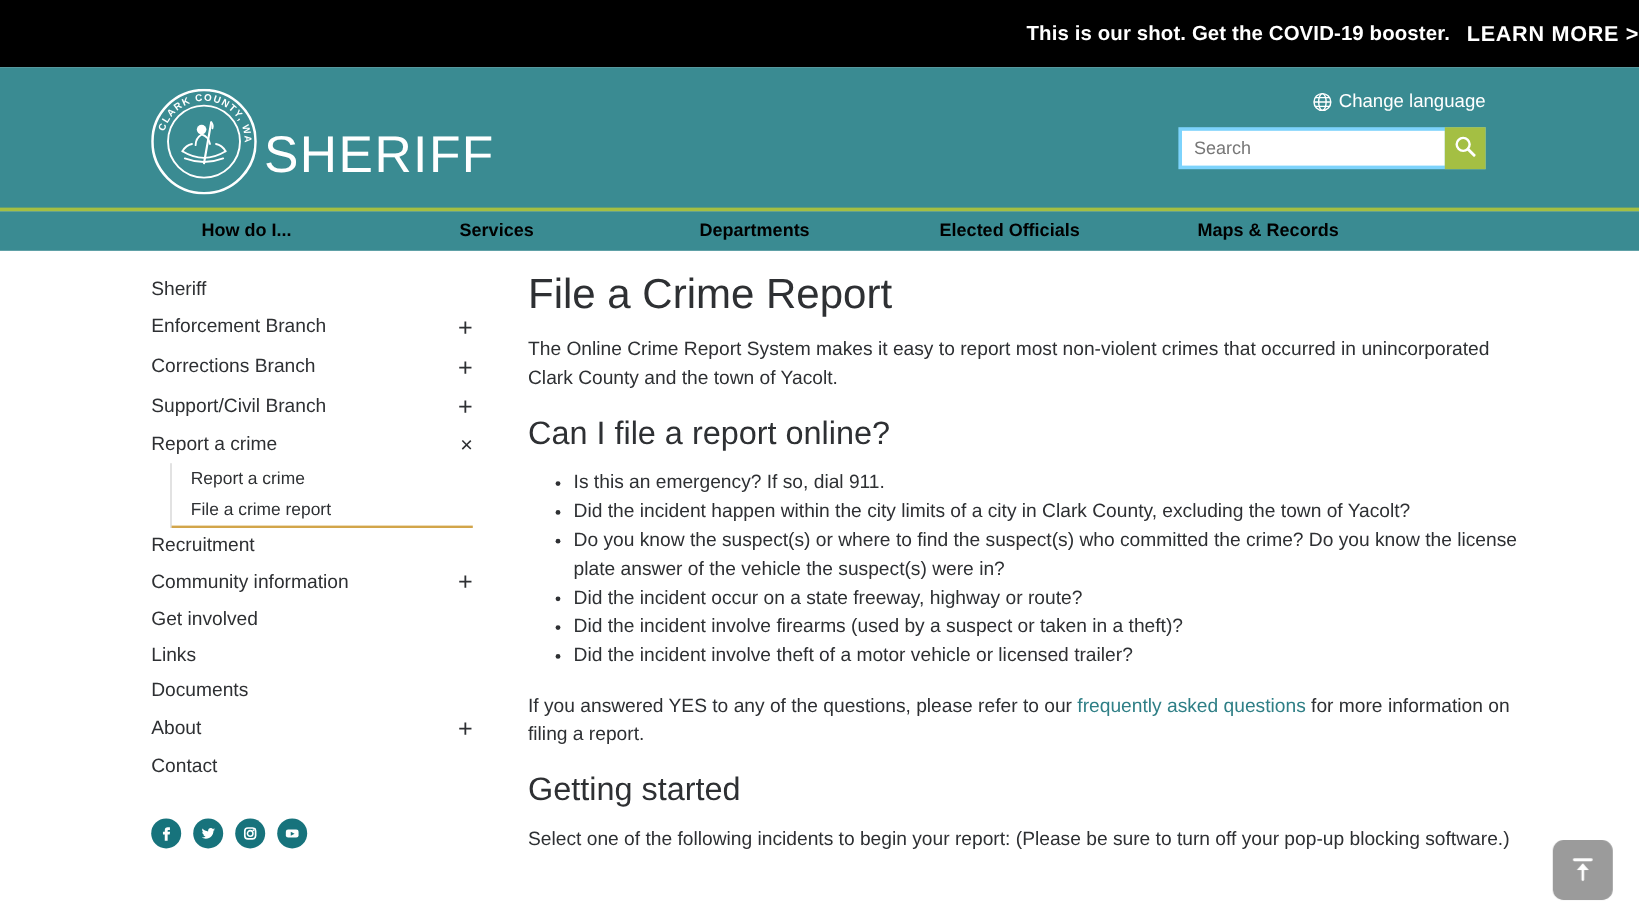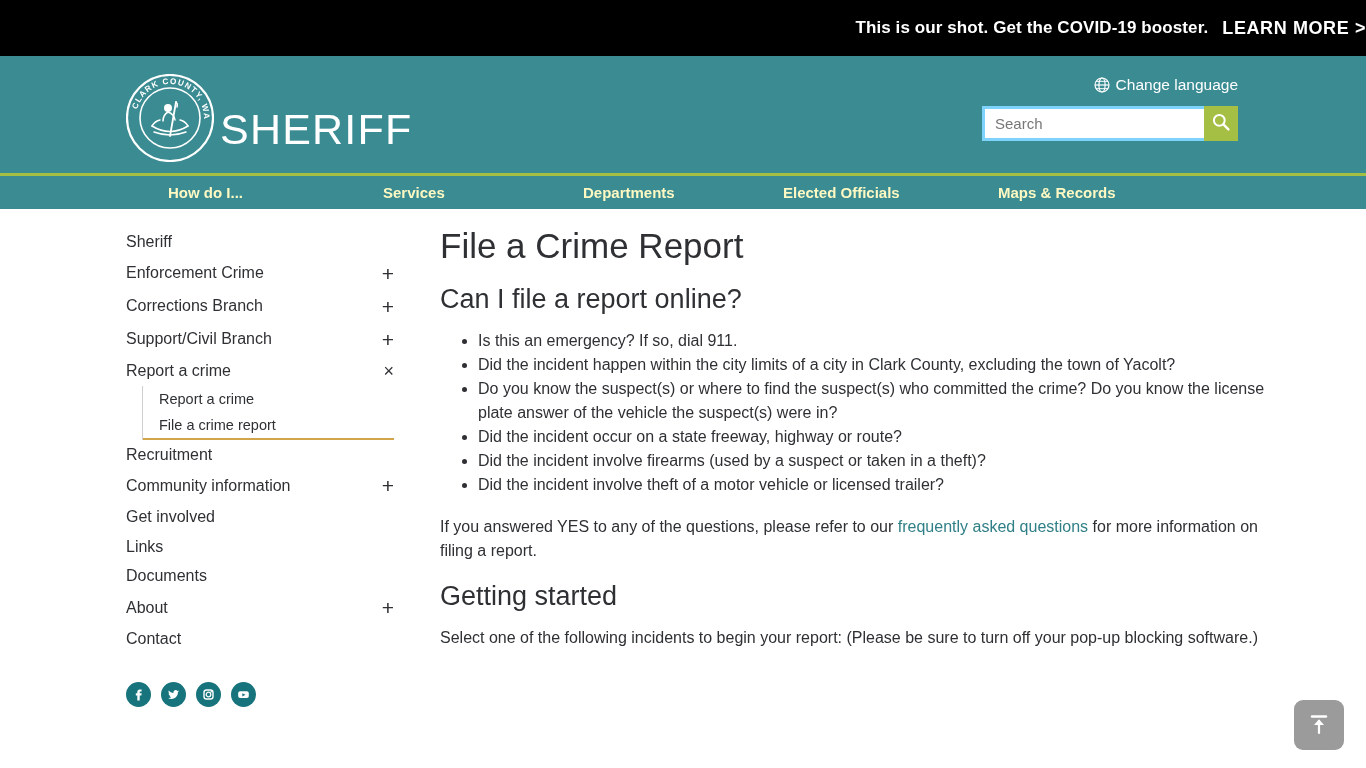--- a/index.html
+++ b/index.html
@@ -113,21 +113,21 @@
 
   
   .main-nav {
     height: 33px;
     background: #3a8b92;
     display: flex;
     align-items: center;
     padding-left: 168px;
   }
   .nav-item {
-    color: #fef9c3;
+    color: #000000;
     font-size: 15px;
     font-weight: 700;
     text-decoration: none;
     cursor: pointer;
     white-space: nowrap;
   }
   .nav-item.n0 { width: 215px; }
   .nav-item.n1 { width: 200px; }
   .nav-item.n2 { width: 200px; }
   .nav-item.n3 { width: 215px; }
@@ -334,21 +334,21 @@
 </nav>
 
 <div class="page">
 
   <aside class="sidebar">
     <a class="side-link">
       <span class="label">Sheriff</span>
       <span class="side-toggle"></span>
     </a>
     <a class="side-link">
-      <span class="label">Enforcement Crime</span>
+      <span class="label">Enforcement Branch</span>
       <span class="side-toggle">+</span>
     </a>
     <a class="side-link">
       <span class="label">Corrections Branch</span>
       <span class="side-toggle">+</span>
     </a>
     <a class="side-link">
       <span class="label">Support/Civil Branch</span>
       <span class="side-toggle">+</span>
     </a>
@@ -413,20 +413,21 @@
         <svg width="15" height="15" viewBox="0 0 15 15" aria-hidden="true">
           <rect x="2.2" y="4.3" width="10.6" height="6.6" rx="1.9" fill="#ffffff"></rect>
           <path d="M6.3 6.2l3.2 1.6-3.2 1.6z" fill="#17737c"></path>
         </svg>
       </a>
     </div>
   </aside>
 
   <main class="content">
     <h1 class="page-title">File a Crime Report</h1>
+    <p class="body-text">The Online Crime Report System makes it easy to report most non-violent crimes that occurred in unincorporated Clark County and the town of Yacolt.</p>
 
     <h2 class="section-title">Can I file a report online?</h2>
 
     <ul class="q-list">
       <li>Is this an emergency? If so, dial 911.</li>
       <li>Did the incident happen within the city limits of a city in Clark County, excluding the town of Yacolt?</li>
       <li>Do you know the suspect(s) or where to find the suspect(s) who committed the crime? Do you know the license plate answer of the vehicle the suspect(s) were in?</li>
       <li>Did the incident occur on a state freeway, highway or route?</li>
       <li>Did the incident involve firearms (used by a suspect or taken in a theft)?</li>
       <li>Did the incident involve theft of a motor vehicle or licensed trailer?</li>

